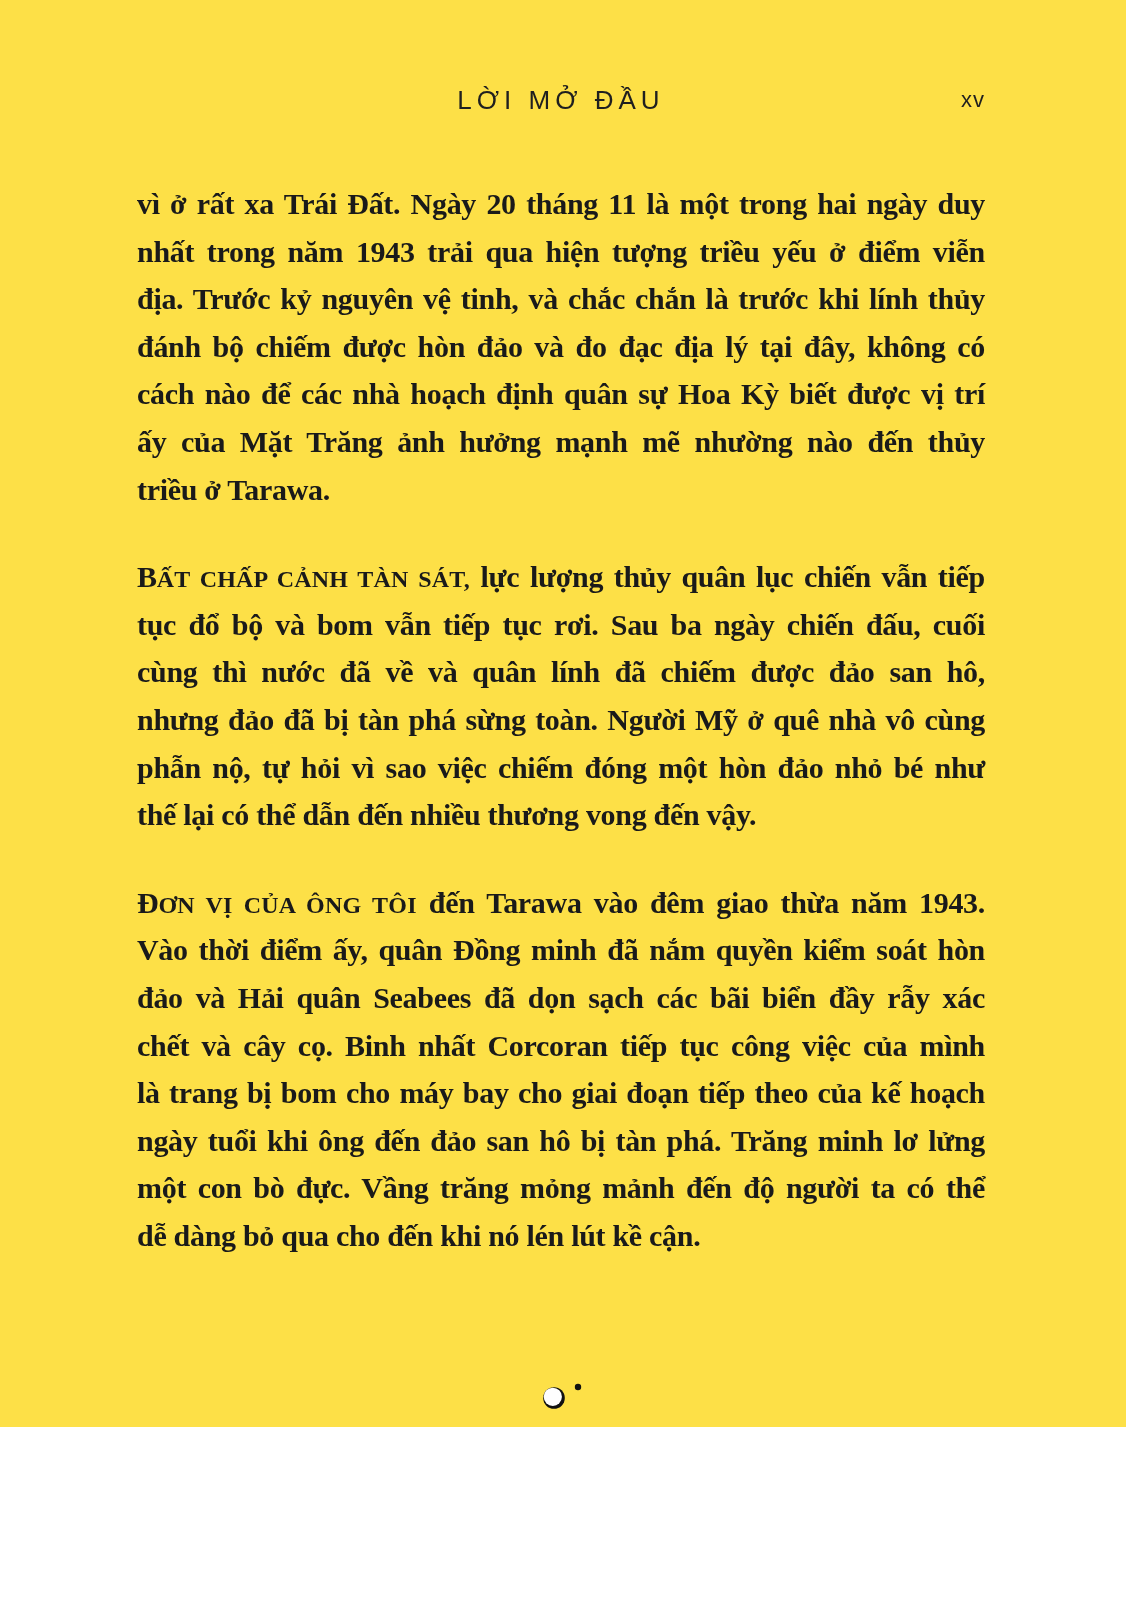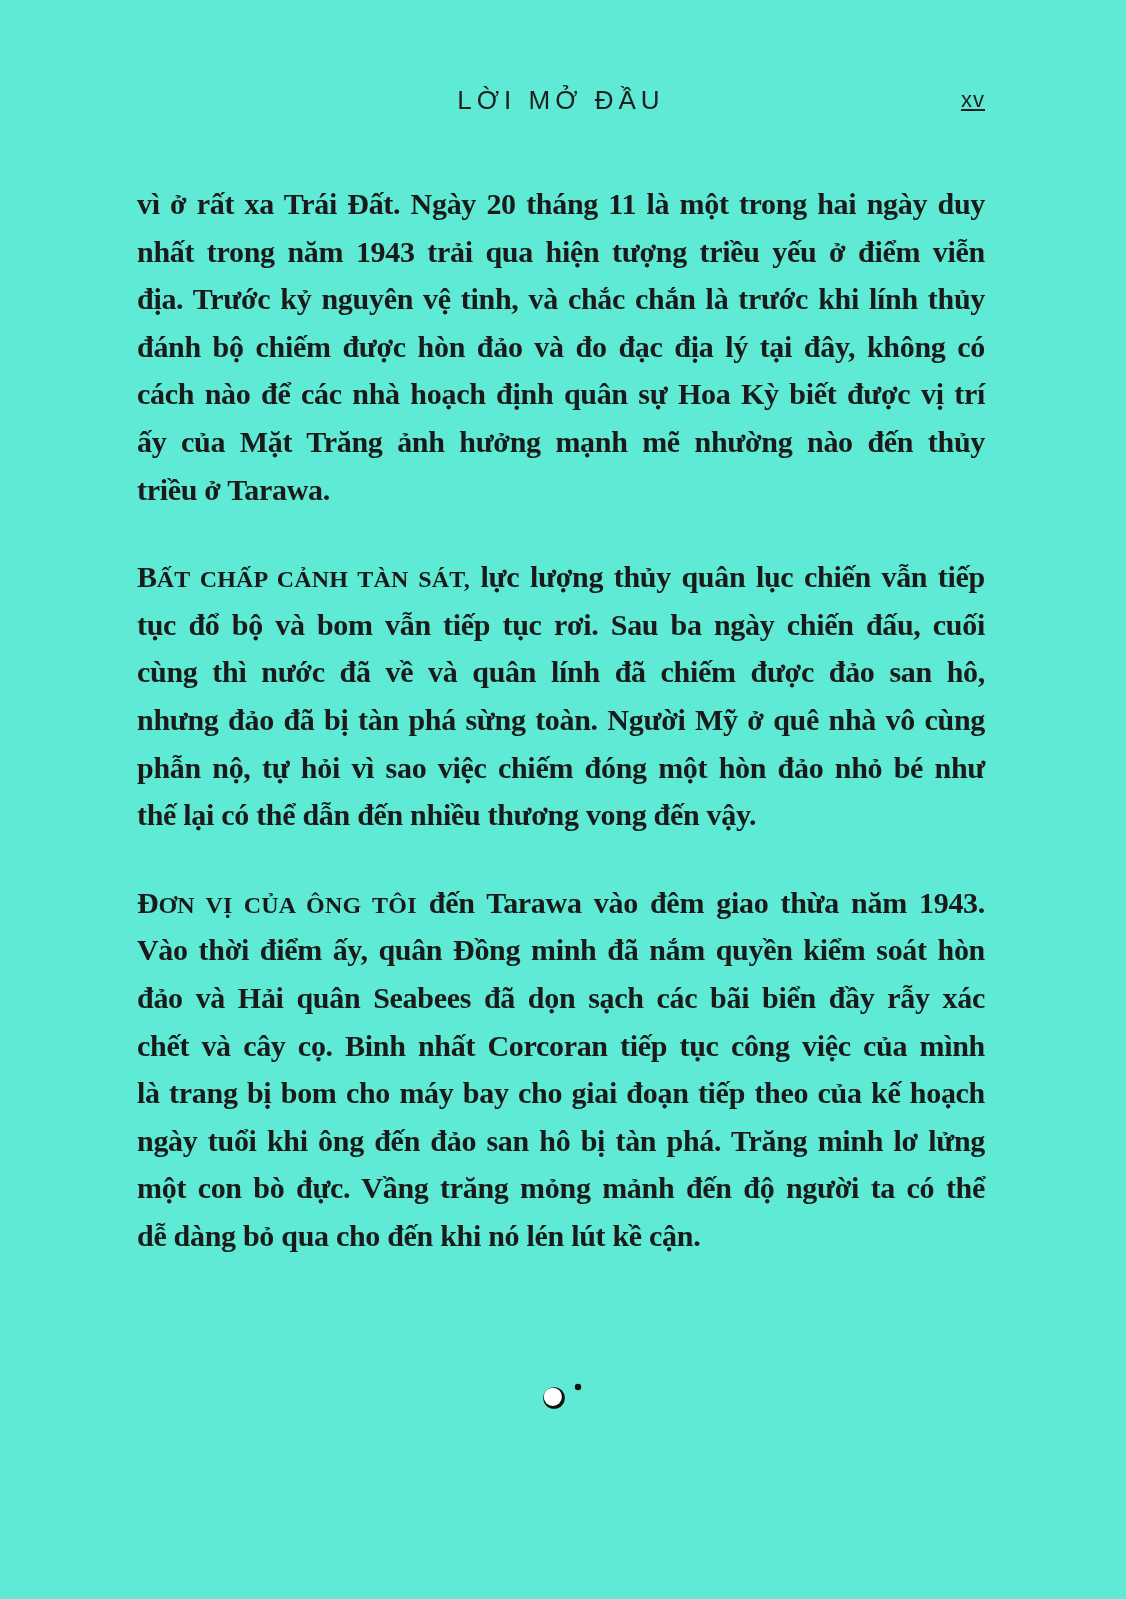--- a/index.html
+++ b/index.html
@@ -3,22 +3,22 @@
 <meta charset="utf-8">
 <style>
   html, body {
     margin: 0;
     padding: 0;
     background: #ffffff;
   }
   .page {
     position: relative;
     width: 1126px;
-    height: 1599px;
-    background: #5eead4;
+    height: 1427px;
+    background: #fde047;
     overflow: hidden;
     font-family: "Liberation Serif", serif;
     color: #1a1a1a;
   }
   .running-head {
     position: absolute;
     left: 137px;
     top: 84px;
     width: 848px;
     height: 32px;
@@ -36,21 +36,20 @@
   .running-head .folio {
     position: absolute;
     right: 0;
     top: 0;
     font-family: "Liberation Sans", sans-serif;
     font-weight: 300;
     font-size: 22px;
     line-height: 32px;
     letter-spacing: 1px;
     color: #1f1f1f;
-    text-decoration: underline;
   }
   .text-block {
     position: absolute;
     left: 137px;
     top: 180px;
     width: 848px;
   }
   .paragraph {
     margin: 0 0 40px 0;
     font-weight: bold;

